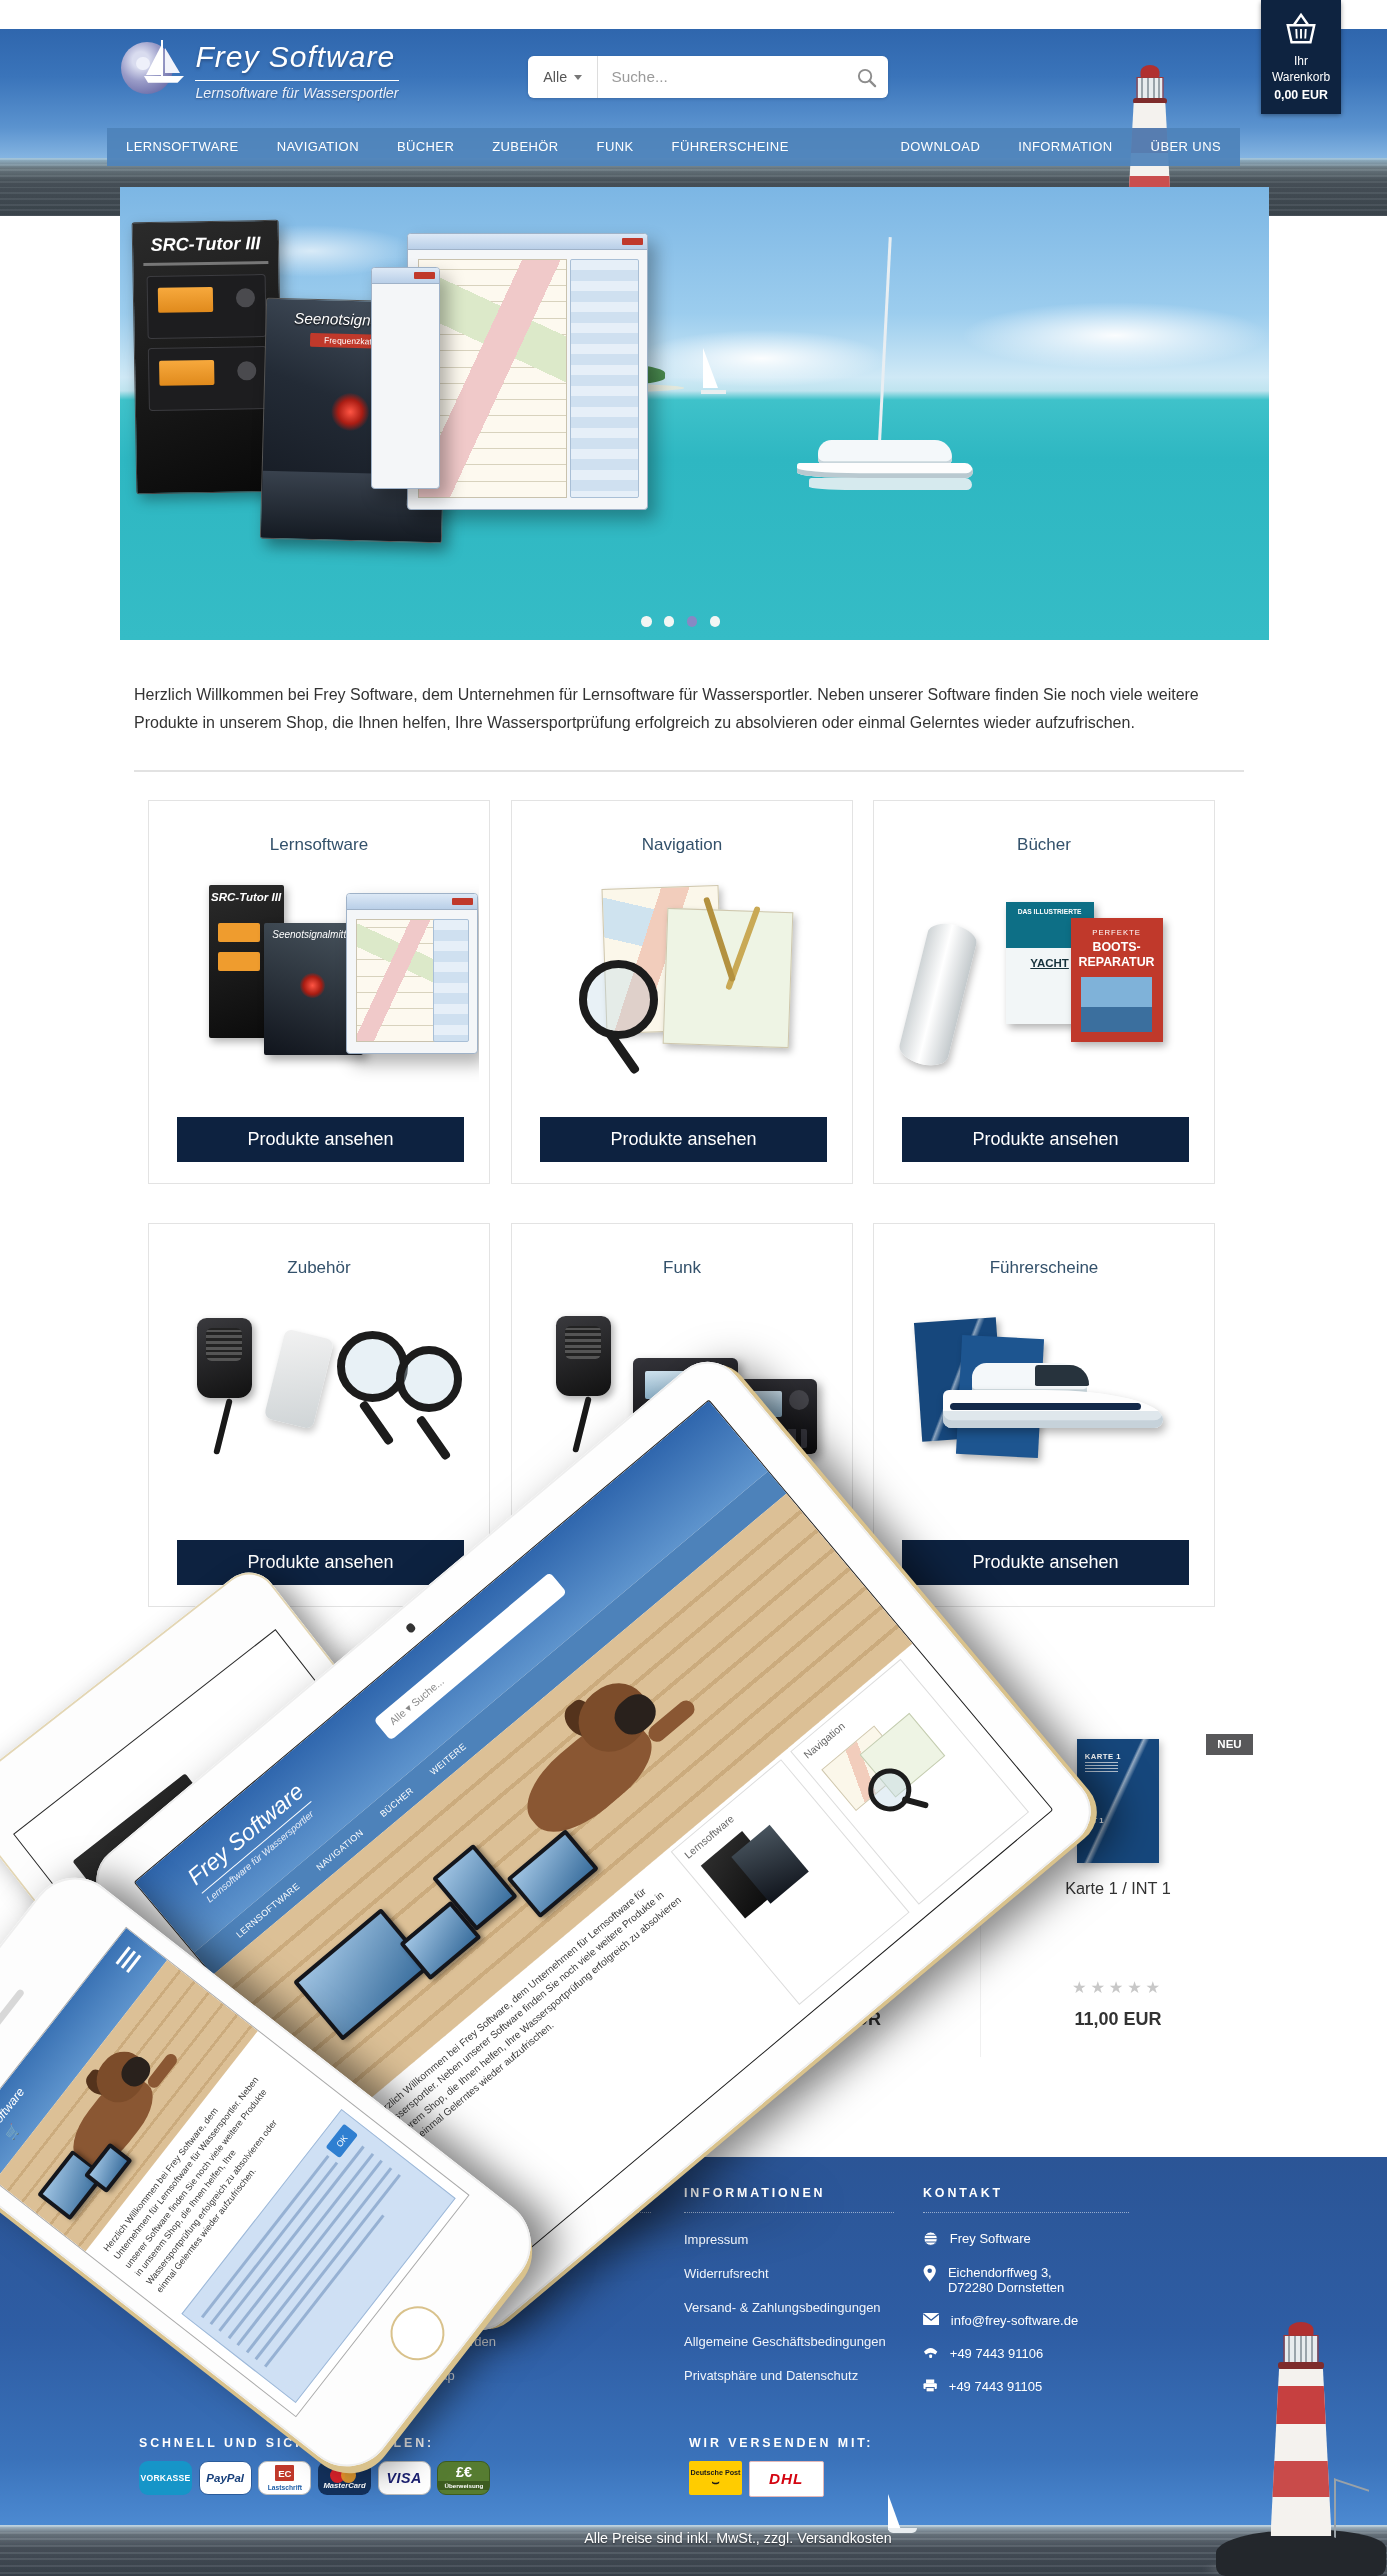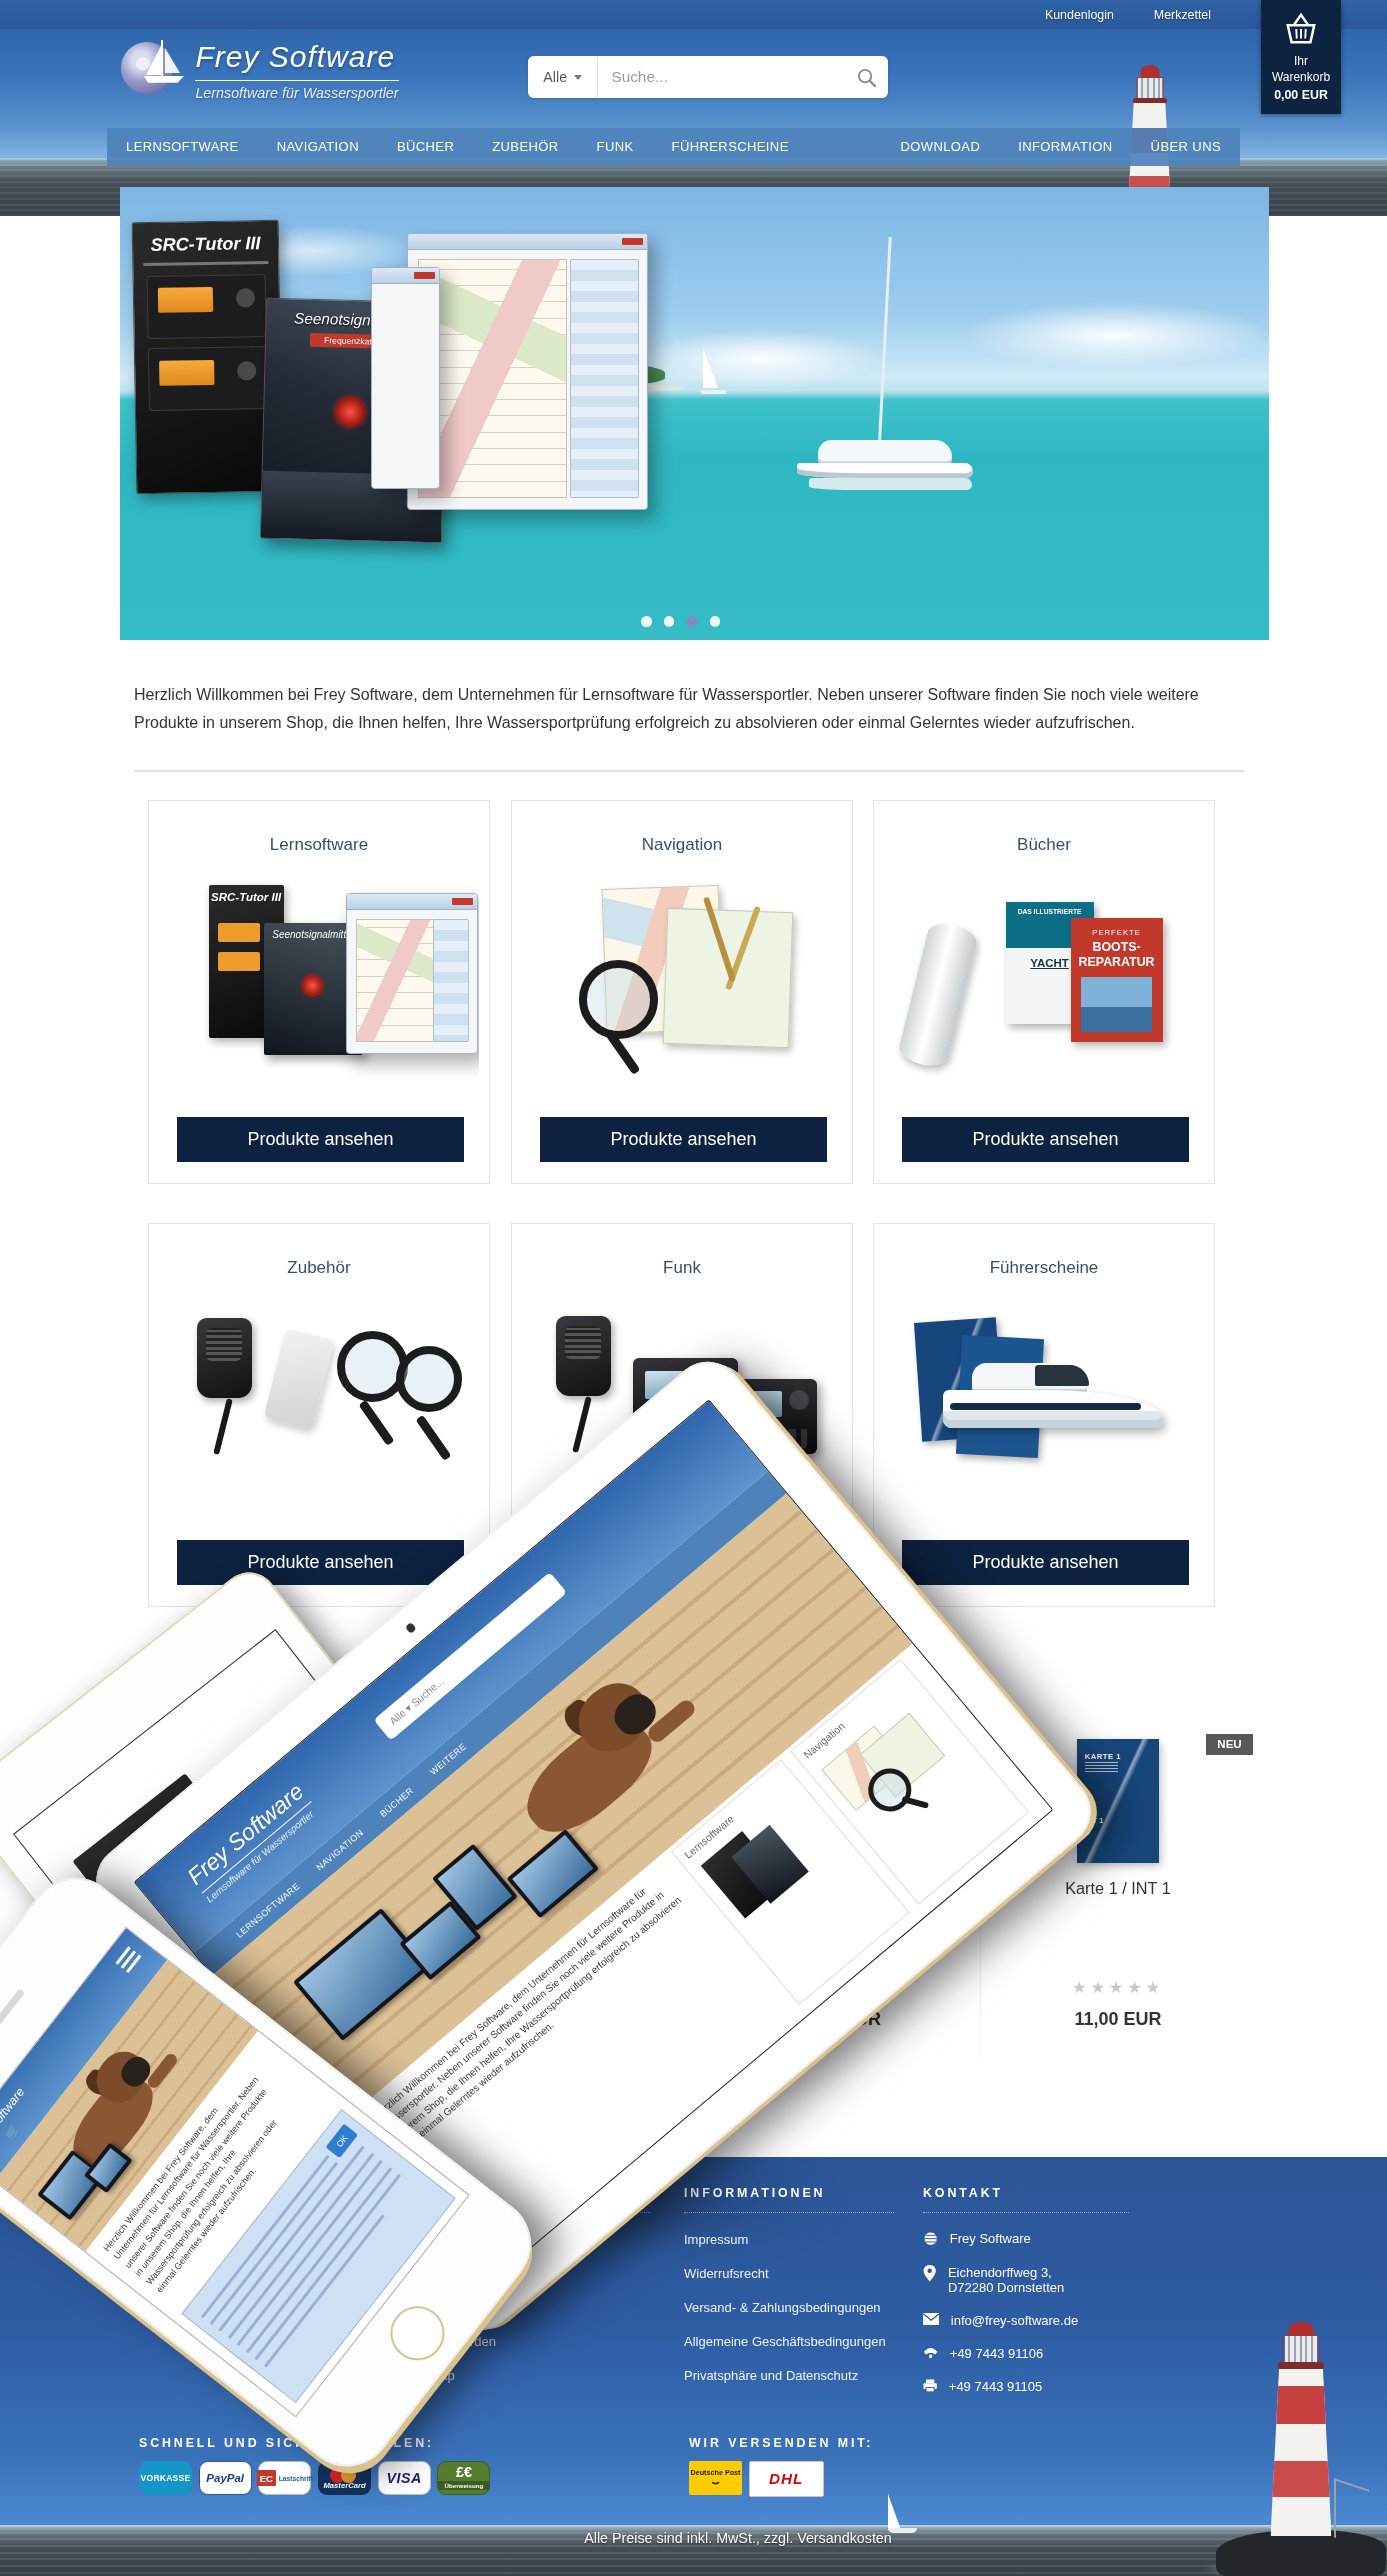--- a/index.html
+++ b/index.html
@@ -258,21 +258,21 @@
   .fcol a{display:block;color:#f0f4fa;font-size:13px;text-decoration:none;margin-top:19px;cursor:pointer;}
   .fcol .dim{color:#97a6c0;}
   .krow{display:flex;gap:11.5px;margin-top:18px;align-items:flex-start;font-size:13px;color:#fff;}
   .krow svg{flex:0 0 auto;margin-top:0px;}
   .fpay-h,.fship-h{position:absolute;top:279px;color:#fff;font-size:12.4px;font-weight:bold;letter-spacing:2.9px;}
   .payrow{position:absolute;top:304px;display:flex;gap:6.7px;}
   .pay{width:53px;height:34px;border-radius:9px;display:flex;align-items:center;justify-content:center;
       font-size:8.6px;font-weight:bold;box-sizing:border-box;}
   .pay-vorkasse{background:#1695c8;color:#fff;letter-spacing:0.2px;}
   .pay-paypal{background:#fff;border:1px solid #2a5b9b;color:#173f7a;font-style:italic;font-size:11.5px;}
-  .pay-ec{background:#fff;border:1px solid #bbb;flex-direction:row;gap:2.9px;text-align:right;}
+  .pay-ec{background:#fff;border:1px solid #bbb;flex-direction:column;gap:2.9px;text-align:right;}
   .pay-ec .ec{background:#c0392b;color:#fff;padding:2.9px 2.9px;font-size:9.6px;border-radius:1px;}
   .pay-ec .la{color:#1f5fa8;font-size:6.7px;}
   .pay-mc{background:#13315c;color:#fff;position:relative;font-size:7.7px;font-style:italic;}
   .pay-mc:before{content:"";position:absolute;left:11.5px;top:6.7px;width:15.3px;height:15.3px;border-radius:50%;background:#d9222a;}
   .pay-mc:after{content:"";position:absolute;left:23px;top:6.7px;width:15.3px;height:15.3px;border-radius:50%;background:#ee9f2d;opacity:.92;}
   .pay-mc span{position:relative;z-index:2;margin-top:15.3px;}
   .pay-visa{background:#fff;border:1px solid #bbb;color:#1a1f71;font-style:italic;font-size:14.3px;letter-spacing:0.5px;}
   .pay-ueb{background:#567c31;border:1px solid #3d5c20;color:#fff;flex-direction:column;gap:1px;}
   .pay-ueb .sym{font-size:14.3px;font-weight:bold;line-height:13.4px;}
   .pay-ueb .lb{font-size:6.2px;background:#3d5c20;width:100%;text-align:center;padding:1px 0;}
@@ -304,26 +304,20 @@
       <div class="cap" style="top:0;width:19px;height:13.4px;"></div>
       <div class="glass" style="top:11.5px;width:25px;height:21px;"></div>
       <div class="gal" style="top:33px;width:34px;height:5.7px;border-radius:2.9px;"></div>
       <div class="tower" style="top:38px;width:44px;height:113px;">
         <div class="band" style="top:25px;height:25px;"></div>
         <div class="band" style="top:73px;height:23px;opacity:.92;"></div>
       </div>
     </div>
   </div>
 
-  <div class="topbar">
-    <div class="topbar-links">
-      <a>Kundenlogin</a>
-      <a>Merkzettel</a>
-    </div>
-  </div>
 
   <div class="logo">
     <div class="logo-disc">
       <div class="disc"></div>
         <div class="hole"></div>
         <div class="mast"></div>
       <div class="sail1"></div>
         <div class="sail2"></div>
         <div class="hull"></div>
     </div>

